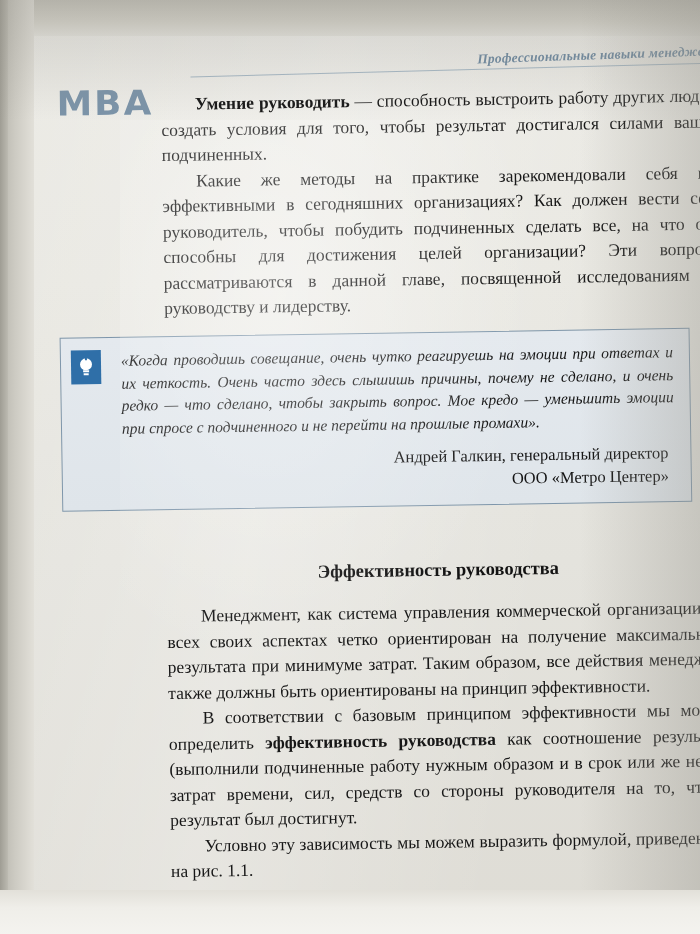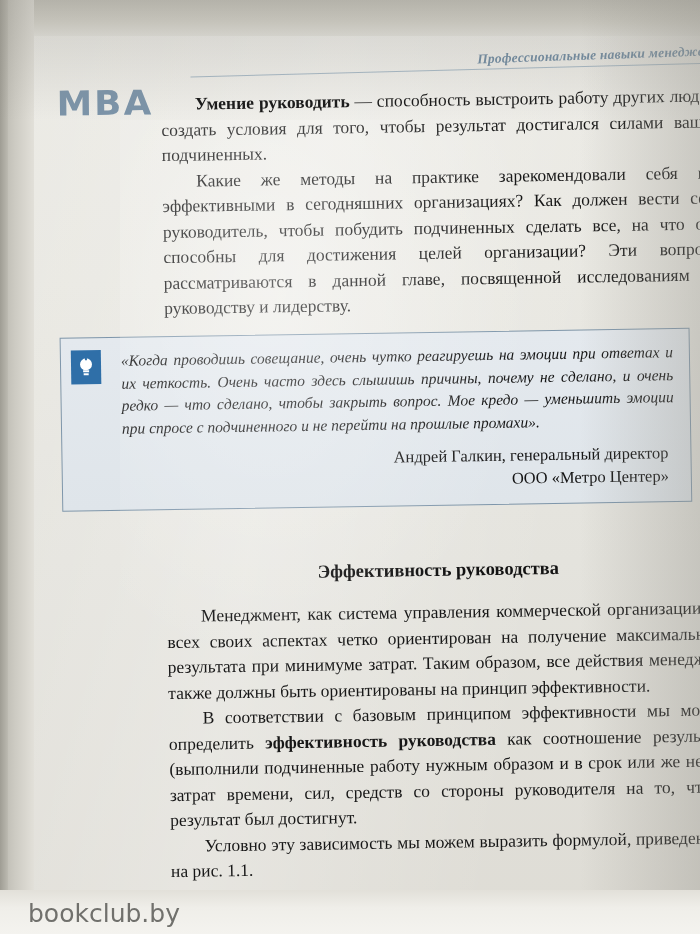--- a/index.html
+++ b/index.html
@@ -275,14 +275,13 @@
       <p>Условно эту зависимость мы можем выразить формулой, приведенной на рис. 1.1.</p>
     </div>
 
   </div>
 
   <div class="shade-top"></div>
   <div class="shade-right"></div>
   <div class="glare"></div>
 
   <div class="bottom-band"></div>
-  <div class="watermark">bookclub.by</div>
 </div>
 
 </body></html>

